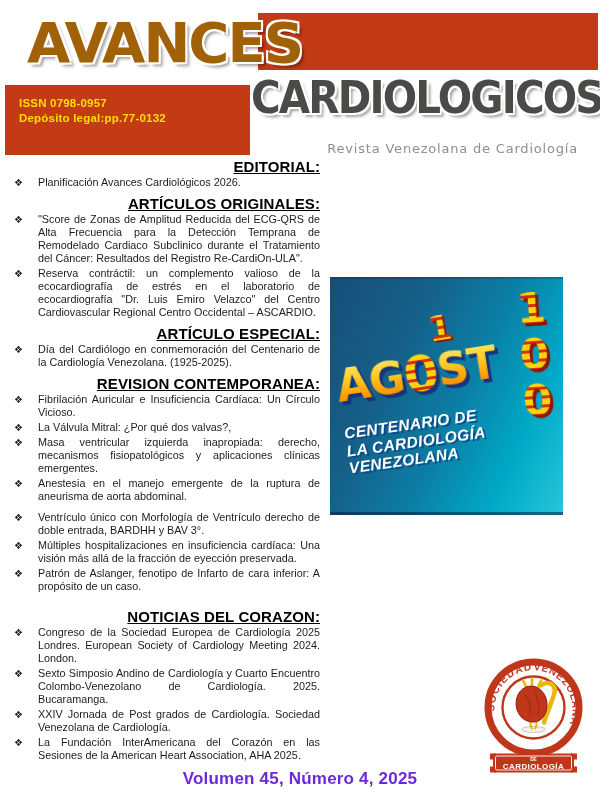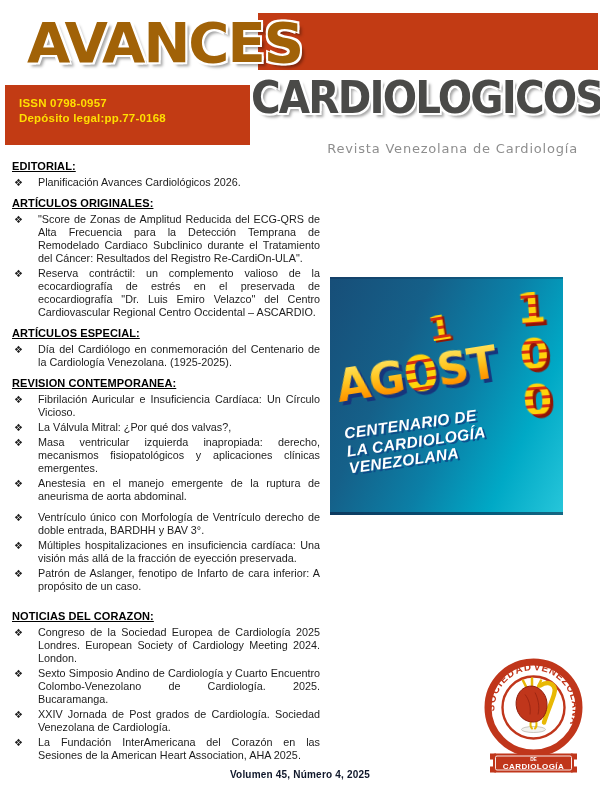--- a/index.html
+++ b/index.html
@@ -16,21 +16,21 @@
   }
   .title-avances{
     position:absolute;left:27px;top:10px;
     font-family:"DejaVu Sans",sans-serif;
     font-size:56px;font-weight:bold;letter-spacing:-2px;
     color:#a16207;
     text-shadow:-2px -2px 0 #fff,2px -2px 0 #fff,-2px 2px 0 #fff,2px 2px 0 #fff,4px 4px 3px rgba(0,0,0,0.35);
     z-index:3;white-space:nowrap;
   }
   .red-block-issn{
-    position:absolute;left:5px;top:85px;width:245px;height:60px;
+    position:absolute;left:5px;top:85px;width:245px;height:70px;
     background:#c23b14;z-index:1;
     padding:11px 0 0 14px;box-sizing:border-box;
   }
   .issn-line{
     color:#ffdf00;font-size:11.5px;font-weight:bold;line-height:15px;
     letter-spacing:0.2px;white-space:nowrap;
   }
   .title-cardiologicos{
     position:absolute;left:251px;top:72px;
     font-family:"DejaVu Sans",sans-serif;
@@ -47,22 +47,22 @@
   }
   
   .toc{
     position:absolute;left:12px;top:160px;width:308px;
     color:#1c1c1c;
   }
   .toc-section{margin-top:8px;}
   .toc-section:first-child{margin-top:0;}
   .toc-section.gap-lg{margin-top:17px;}
   .sec-header{
-    font-size:11px;font-weight:bold;text-decoration:underline;
-    letter-spacing:0.1px;margin-bottom:3px;line-height:13px;color:#000;
+    font-size:15px;font-weight:bold;text-decoration:underline;
+    letter-spacing:0.1px;margin-bottom:3px;line-height:13px;color:#000;text-align:right;
   }
   .toc-item{display:flex;margin-bottom:2px;}
   .toc-item .bullet{
     flex:0 0 26px;font-size:10px;line-height:13px;color:#222;
     padding-left:2px;box-sizing:border-box;
   }
   .toc-item .item-text{
     flex:1;font-size:10.8px;line-height:13px;text-align:justify;
   }
   
@@ -107,34 +107,34 @@
     position:absolute;left:13px;top:148px;
     transform:rotate(-8deg);transform-origin:left top;
     color:#fff;font-weight:bold;font-style:italic;
     font-size:15.5px;line-height:17.5px;letter-spacing:0.4px;
     text-shadow:2px 2px 0 rgba(14,70,135,0.85);
     white-space:nowrap;
   }
   
   .footer-volume{
     position:absolute;left:0;top:769px;width:600px;text-align:center;
-    font-size:10px;font-weight:bold;color:#0f172a;letter-spacing:0.2px;
+    font-size:17px;font-weight:bold;color:#6d28d9;letter-spacing:0.2px;
   }
   
   .svc-logo{position:absolute;left:477px;top:654px;width:113px;height:124px;z-index:2;}
 </style>
 </head>
 <body>
 
 <div class="red-block-top"></div>
 <div class="title-avances">AVANCES</div>
 
 <div class="red-block-issn">
   <div class="issn-line">ISSN 0798-0957</div>
-  <div class="issn-line">Depósito legal:pp.77-0168</div>
+  <div class="issn-line">Depósito legal:pp.77-0132</div>
 </div>
 <div class="title-cardiologicos">CARDIOLOGICOS</div>
 
 <div class="subtitle">
   <div>Revista Venezolana de Cardiología</div>
 </div>
 
 <div class="toc">
 
   <div class="toc-section">
@@ -146,26 +146,26 @@
   </div>
 
   <div class="toc-section">
     <div class="sec-header">ARTÍCULOS ORIGINALES:</div>
     <div class="toc-item">
       <span class="bullet">❖</span>
       <span class="item-text">"Score de Zonas de Amplitud Reducida del ECG-QRS de Alta Frecuencia para la Detección Temprana de Remodelado Cardiaco Subclinico durante el Tratamiento del Cáncer: Resultados del Registro Re-CardiOn-ULA".</span>
     </div>
     <div class="toc-item">
       <span class="bullet">❖</span>
-      <span class="item-text">Reserva contráctil: un complemento valioso de la ecocardiografía de estrés en el preservada de ecocardiografía "Dr. Luis Emiro Velazco" del Centro Cardiovascular Regional Centro Occidental – ASCARDIO.</span>
-    </div>
-  </div>
-
-  <div class="toc-section">
-    <div class="sec-header">ARTÍCULOS ESPECIAL:</div>
+      <span class="item-text">Reserva contráctil: un complemento valioso de la ecocardiografía de estrés en el laboratorio de ecocardiografía "Dr. Luis Emiro Velazco" del Centro Cardiovascular Regional Centro Occidental – ASCARDIO.</span>
+    </div>
+  </div>
+
+  <div class="toc-section">
+    <div class="sec-header">ARTÍCULO ESPECIAL:</div>
     <div class="toc-item">
       <span class="bullet">❖</span>
       <span class="item-text">Día del Cardiólogo en conmemoración del Centenario de la Cardiología Venezolana.  (1925-2025).</span>
     </div>
   </div>
 
   <div class="toc-section">
     <div class="sec-header">REVISION CONTEMPORANEA:</div>
     <div class="toc-item">
       <span class="bullet">❖</span>

